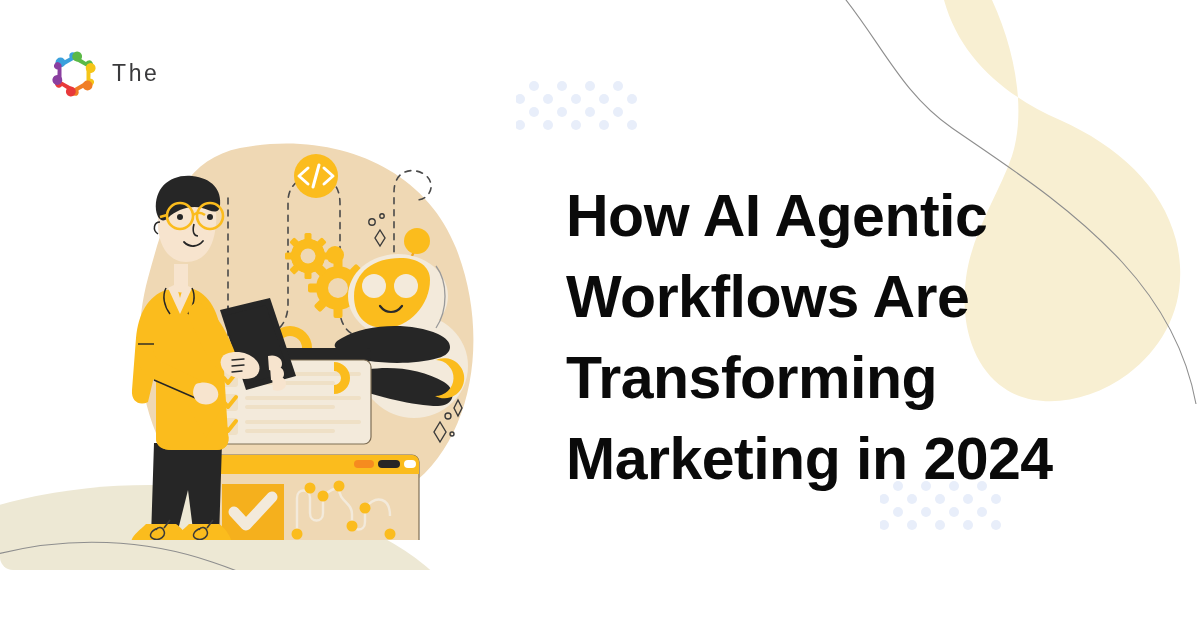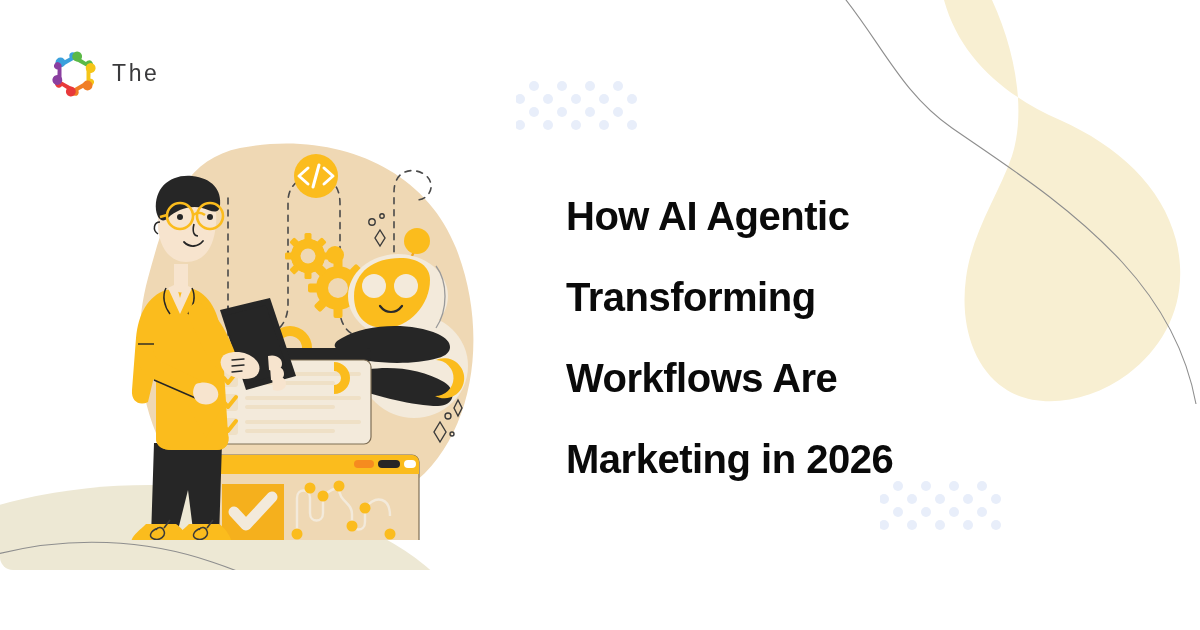--- a/index.html
+++ b/index.html
@@ -63,21 +63,21 @@
   
   .headline {
     position:absolute;
     left:566px;
     top:176px;
     width:600px;
   }
   .headline-line {
     font-family:"Liberation Sans", sans-serif;
     font-weight:700;
-    font-size:40px;
+    font-size:59px;
     line-height:81px;
     letter-spacing:-0.5px;
     color:#0a0a0a;
     white-space:nowrap;
   }
 </style>
 </head>
 <body>
 
 <div class="canvas">
@@ -451,18 +451,18 @@
         <path d="M78 246 C88 242 98 246 100 254 C102 262 94 268 84 266
                  C76 264 72 254 78 246 Z" fill="#F7E4CE"></path>
       </g>
 
       <path d="M216 224 a16 16 0 0 1 0 32 l0 -9 a7 7 0 0 0 0 -14 Z" fill="#FBBC1D"></path>
     </svg>
   </div>
 
   <div class="headline">
     <div class="headline-line">How AI Agentic</div>
+    <div class="headline-line">Workflows Are</div>
     <div class="headline-line">Transforming</div>
-    <div class="headline-line">Workflows Are</div>
-    <div class="headline-line">Marketing in 2026</div>
+    <div class="headline-line">Marketing in 2024</div>
   </div>
 
 </div>
 
 </body></html>

